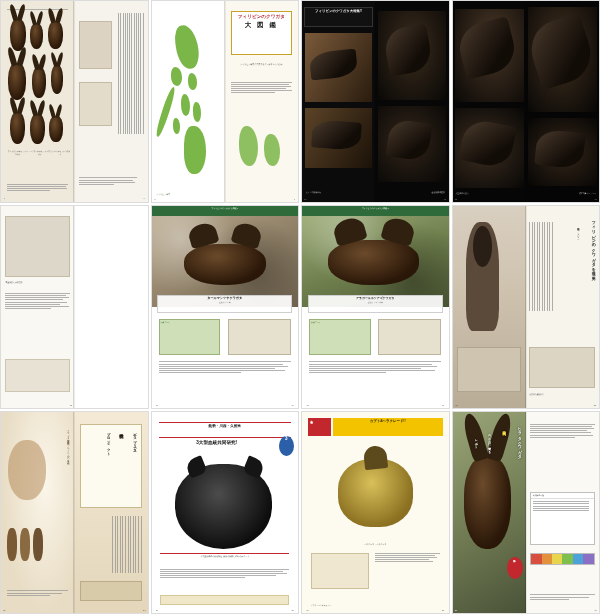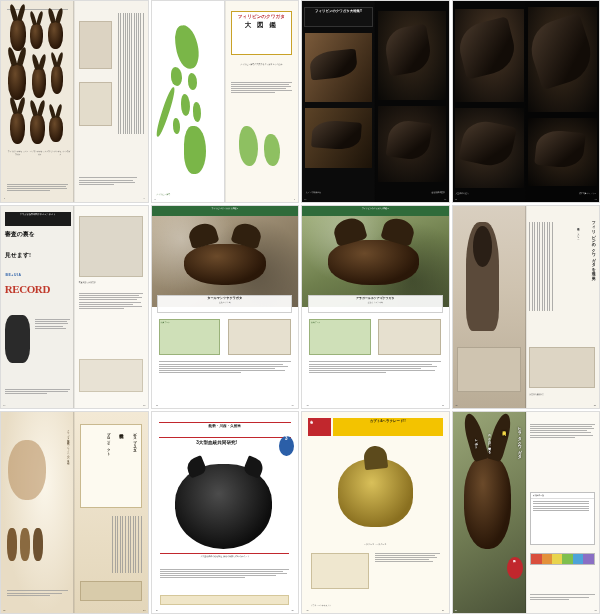--- a/index.html
+++ b/index.html
@@ -314,43 +314,20 @@
         </div>
         <div style="position:absolute;right:4%;bottom:3.5%;font-size:1.9px;color:#bbb;">標本写真ギャラリー</div>
         <div style="position:absolute;right:3%;bottom:1%;font-size:2px;color:#888;">13</div>
       </div>
       <div class="gutter"></div>
     </div>
   </div>
 
   <div class="cell c5">
     <div class="spread">
-      <div class="pg l">
-        <div style="position:absolute;left:5%;top:3%;right:5%;height:7%;background:#1b1b1b;">
-          <div style="font-size:2.2px;color:#fff;text-align:center;line-height:2.4;">クワガタ飼育年間ギネスコンテスト</div>
-        </div>
-        <div style="position:absolute;left:5%;top:12%;font-size:6px;font-weight:bold;color:#111;font-family:'Liberation Serif',serif;">審査の裏を</div>
-        <div style="position:absolute;left:5%;top:22%;font-size:6px;font-weight:bold;color:#111;font-family:'Liberation Serif',serif;">見せます!</div>
-        <div style="position:absolute;left:6%;top:33%;font-size:3.4px;font-weight:bold;color:#2b5fa8;letter-spacing:.6px;">BE+UIA</div>
-        <div class="recordword" style="position:absolute;left:5%;top:38%;font-size:11px;">RECORD</div>
-        <div style="position:absolute;left:6%;top:54%;width:34%;height:24%;background:#2a2a2a;border-radius:30%;"></div>
-        <div style="position:absolute;left:46%;top:56%;right:6%;" class="lines dense">
-          <i style="width:100%"></i>
-            <i style="width:92%"></i>
-            <i style="width:96%"></i>
-            <i style="width:80%"></i>
-            <i style="width:88%"></i>
-        </div>
-        <div style="position:absolute;left:6%;bottom:6%;right:6%;" class="lines dense">
-          <i style="width:100%"></i>
-            <i style="width:97%"></i>
-            <i style="width:64%"></i>
-        </div>
-        <div style="position:absolute;left:3%;bottom:1%;font-size:2px;color:#666;">14</div>
-      </div>
       <div class="pg r">
         <div style="position:absolute;left:6%;top:5%;right:6%;height:30%;background:#ddd7c9;border:1px solid #c4bca8;"></div>
         <div style="position:absolute;left:6%;top:37%;right:6%;font-size:1.9px;color:#444;">審査風景と計測方法</div>
         <div style="position:absolute;left:6%;top:43%;right:6%;" class="lines dense">
           <i style="width:100%"></i>
             <i style="width:94%"></i>
             <i style="width:98%"></i>
             <i style="width:90%"></i>
             <i style="width:96%"></i>
             <i style="width:84%"></i>

